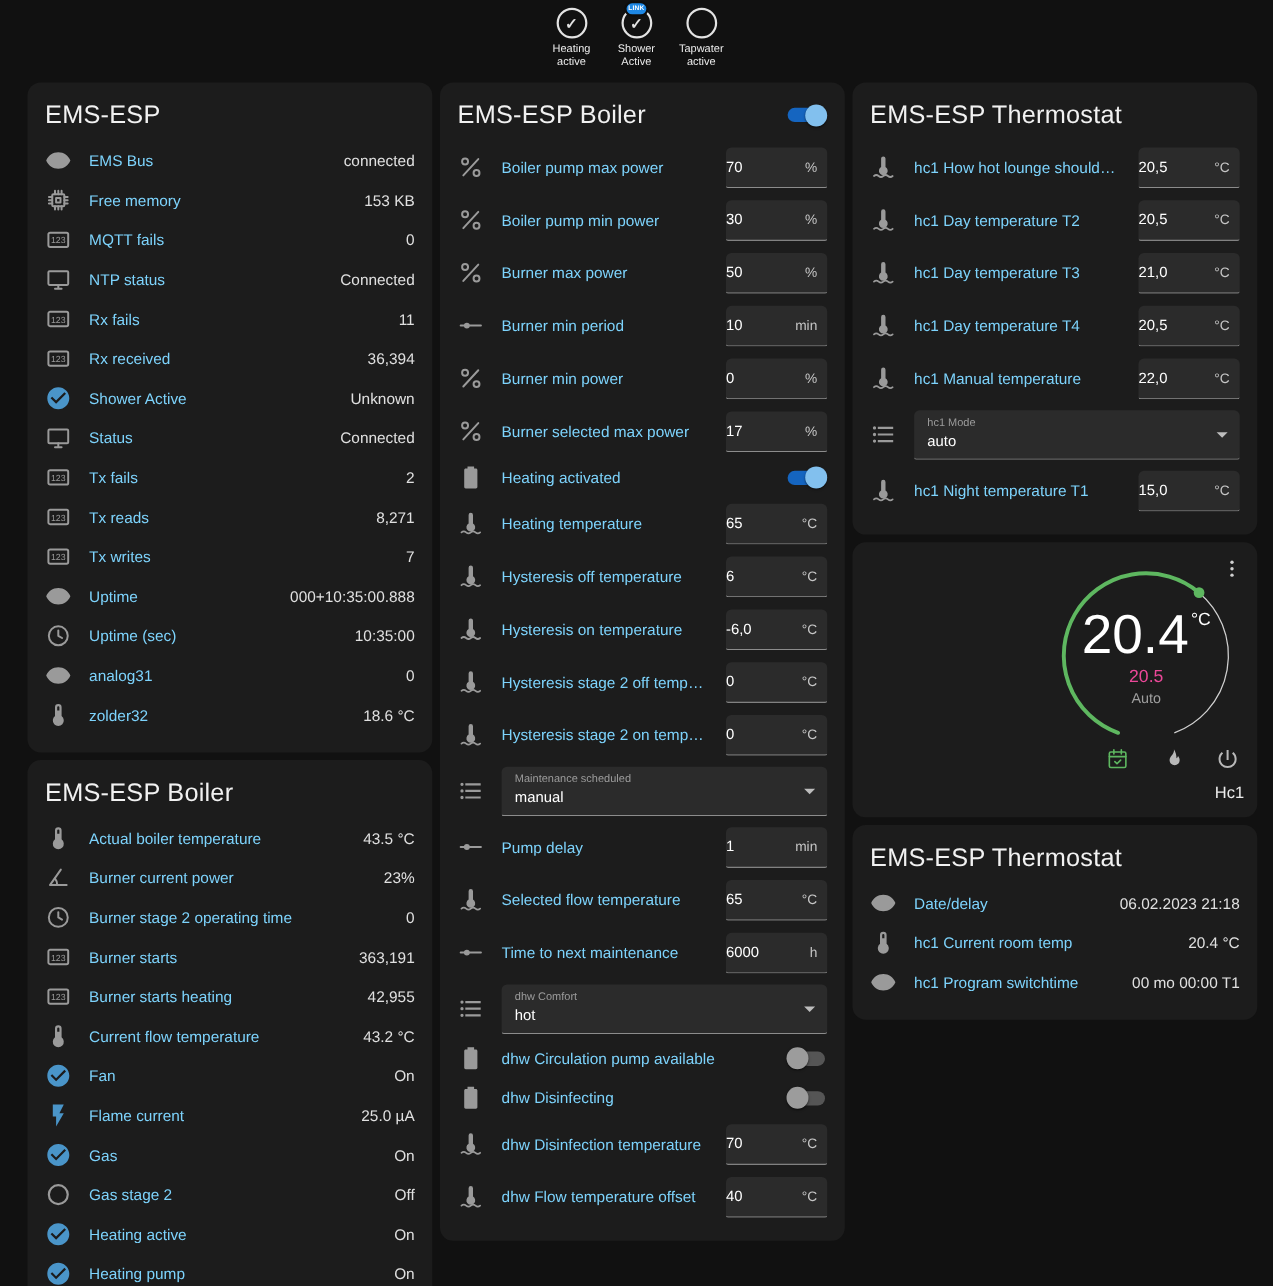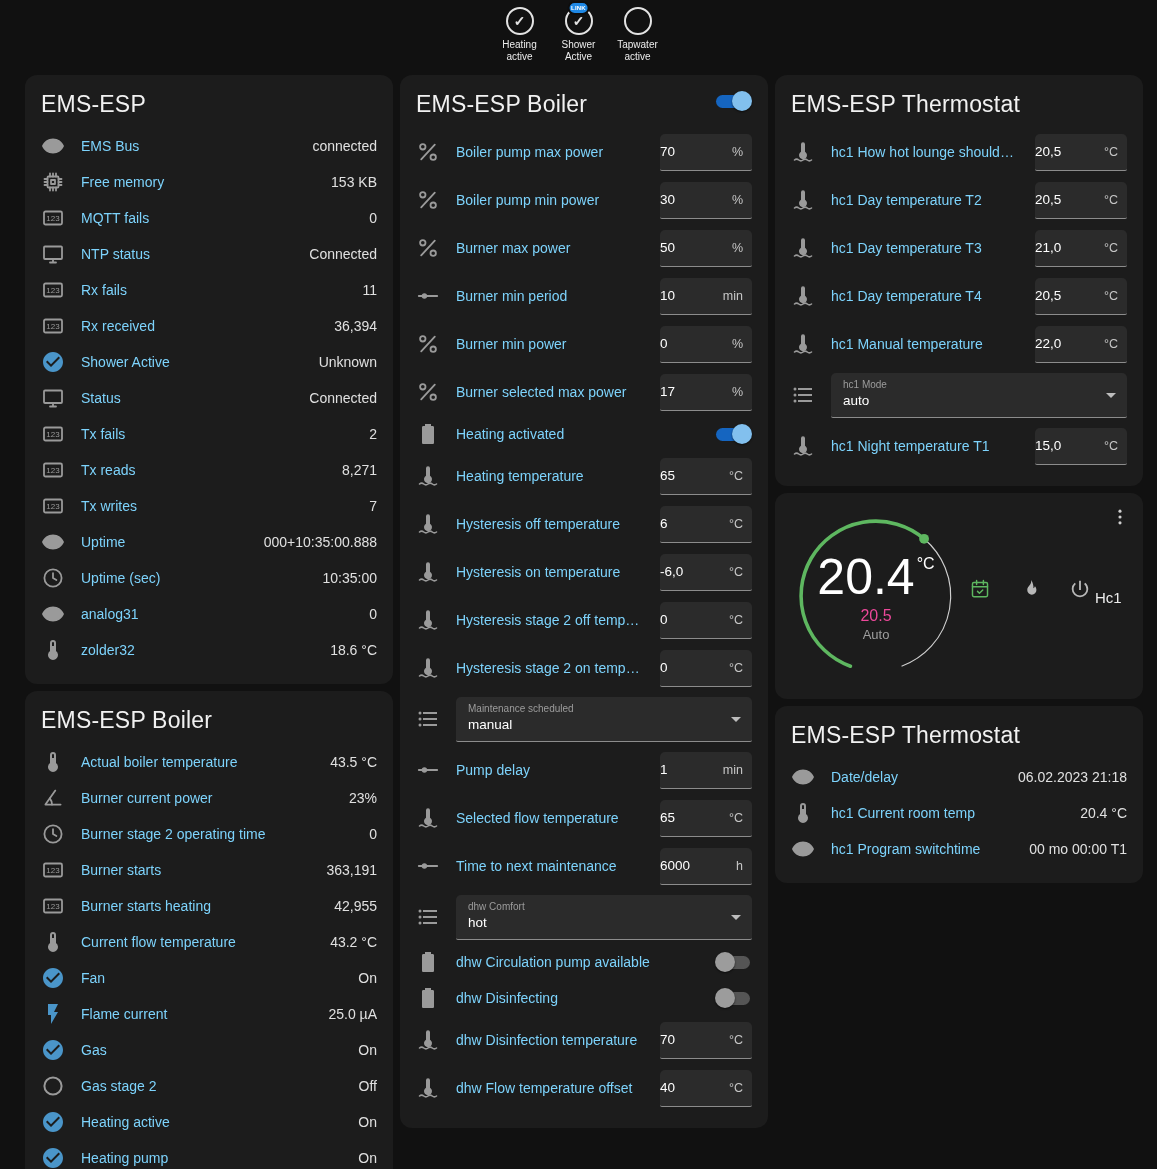--- a/index.html
+++ b/index.html
@@ -21,21 +21,21 @@
   .badge-circle .chk{font-size:14px; font-weight:700; color:#e3e3e3; line-height:1}
   .chip{position:absolute; top:-8px; left:50%; transform:translateX(-50%);
     background:var(--accent); color:#fff; font-size:6px; font-weight:700; letter-spacing:.2px;
     padding:2px 2px; border-radius:7px; border:2px solid #0d0d0d; line-height:1}
   .badge-label{margin-top:4px; font-size:10px; text-align:center; line-height:1.2; color:#ececec}
 
   
   .grid{display:flex; gap:7px; padding:0 14px 0 25px; align-items:flex-start}
   .col{width:368px; flex:none; display:flex; flex-direction:column; gap:7px}
   .card{background:var(--card-bg); border-radius:12px; overflow:hidden}
-  .card-header{display:flex; justify-content:space-between; padding:16px 16px 10px}
+  .card-header{display:flex; align-items:center; justify-content:space-between; padding:16px 16px 10px}
   .card-title{margin:0; font-size:23px; font-weight:400; color:#f1f1f1; letter-spacing:.2px}
   .card-body{padding:0 16px 16px}
 
   
   .row{display:flex; align-items:center}
   .sensor-row{height:36px}
   .num-row{height:48px}
   .toggle-row{height:36px}
   .select-row{height:54px}
   .icon{width:24px; height:24px; flex:none; margin-right:16px; color:#9a9a9a}
@@ -58,21 +58,21 @@
     border-left:5px solid transparent; border-right:5px solid transparent; border-top:5px solid #bdbdbd}
 
   .switch{margin-left:auto; position:relative; width:37px; height:20px; flex:none; cursor:pointer}
   .track{position:absolute; left:1px; top:3.5px; width:34px; height:13px; border-radius:7px; background:#555}
   .knob{position:absolute; top:0; left:0; width:20px; height:20px; border-radius:50%; background:#9c9c9c;
     box-shadow:0 1px 2px rgba(0,0,0,.6)}
   .switch.on .track{background:var(--accent-track)}
   .switch.on .knob{left:17px; background:var(--accent-knob)}
 
   
-  .climate-card{position:relative; padding:10px 12px 14px; display:flex; flex-direction:row; align-items:center}
+  .climate-card{position:relative; padding:10px 12px 14px; display:flex; flex-direction:column; align-items:flex-end}
   .menu-btn{position:absolute; top:10px; right:8px; width:30px; height:30px; background:none; border:none;
     color:#cfcfcf; cursor:pointer; padding:3px}
   .menu-btn svg{width:22px; height:22px}
   .dial{position:relative; width:178px; height:178px; margin-top:4px}
   .dial svg{width:100%; height:100%; display:block}
   .dial-text{position:absolute; inset:0; display:flex; flex-direction:column; align-items:center; justify-content:center; padding-top:2px}
   .cur{display:flex; align-items:flex-start}
   .big{font-size:50px; color:#fff; line-height:1}
   .cunit{font-size:16px; color:#fff; margin-top:3px; margin-left:2px}
   .set{font-size:16px; color:#ec4899; margin-top:5px}

